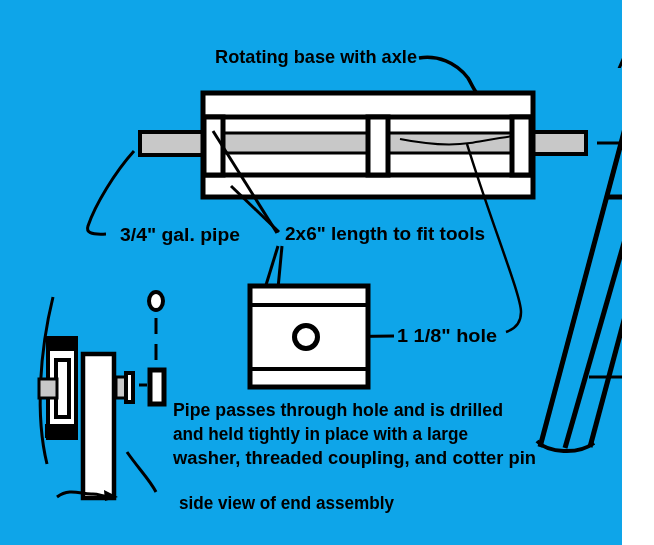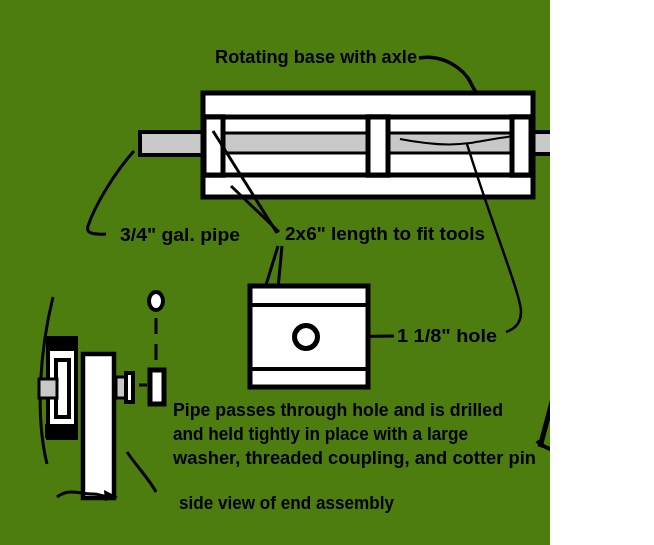--- a/index.html
+++ b/index.html
@@ -1,16 +1,16 @@
 <!DOCTYPE html>
 <html><head>
 <meta charset="utf-8">
 <style>
   html,body{margin:0;padding:0;background:#ffffff;}
-  .canvas-wrap{width:550px;height:545px;background:#4d7c0f;position:relative;overflow:hidden;}
+  .canvas-wrap{width:622px;height:545px;background:#0ea5e9;position:relative;overflow:hidden;}
   svg{display:block;}
   text.t{font-family:"Liberation Sans",sans-serif;font-weight:bold;fill:#000000;}
   .fs19{font-size:19px;}
   .fs18{font-size:18px;}
   .fs16{font-size:16px;}
 </style>
 </head>
 <body>
 
 <div class="canvas-wrap">

